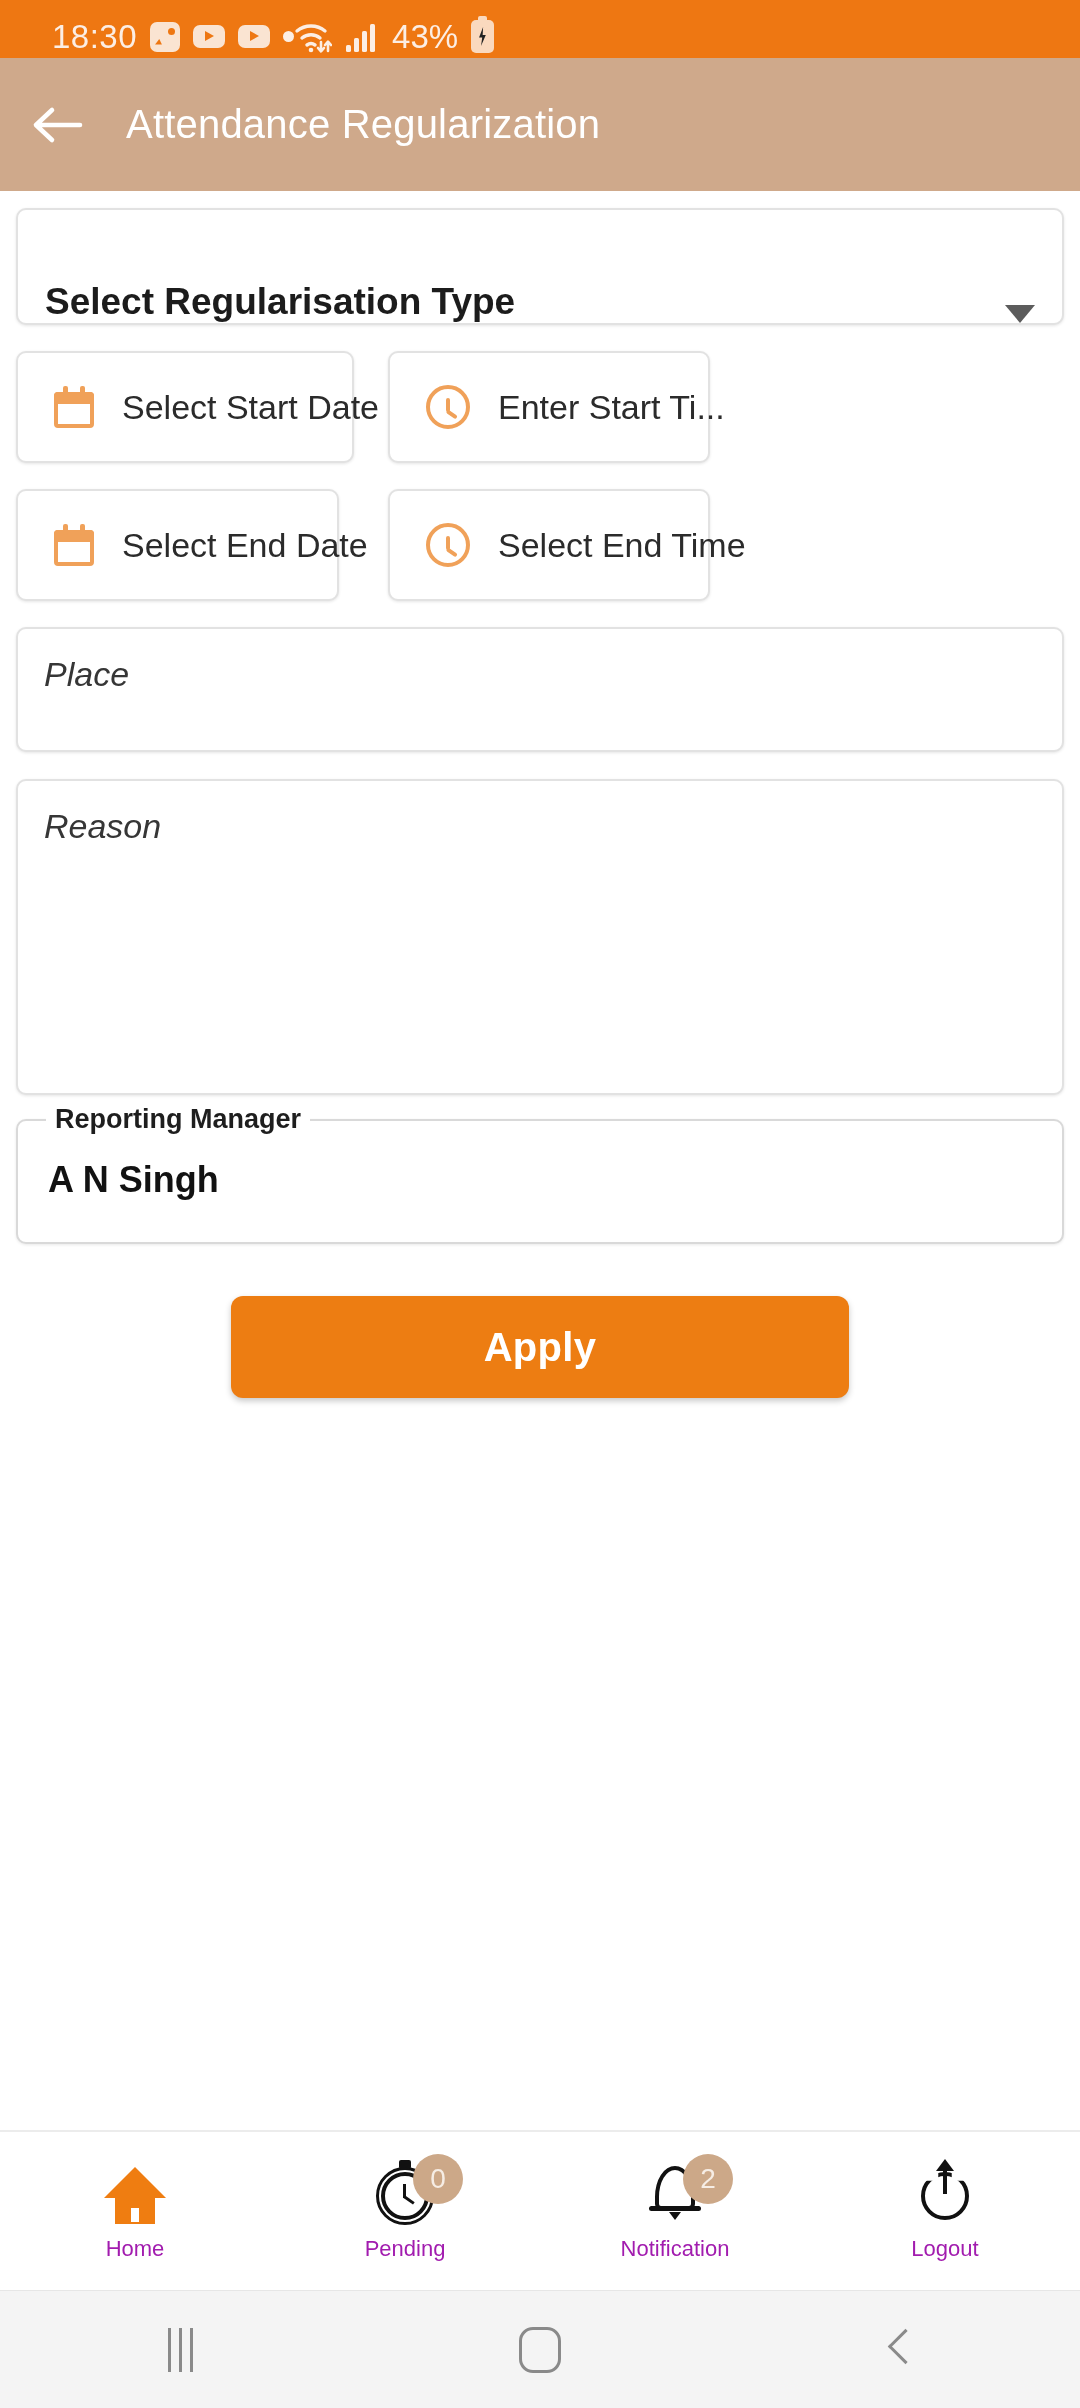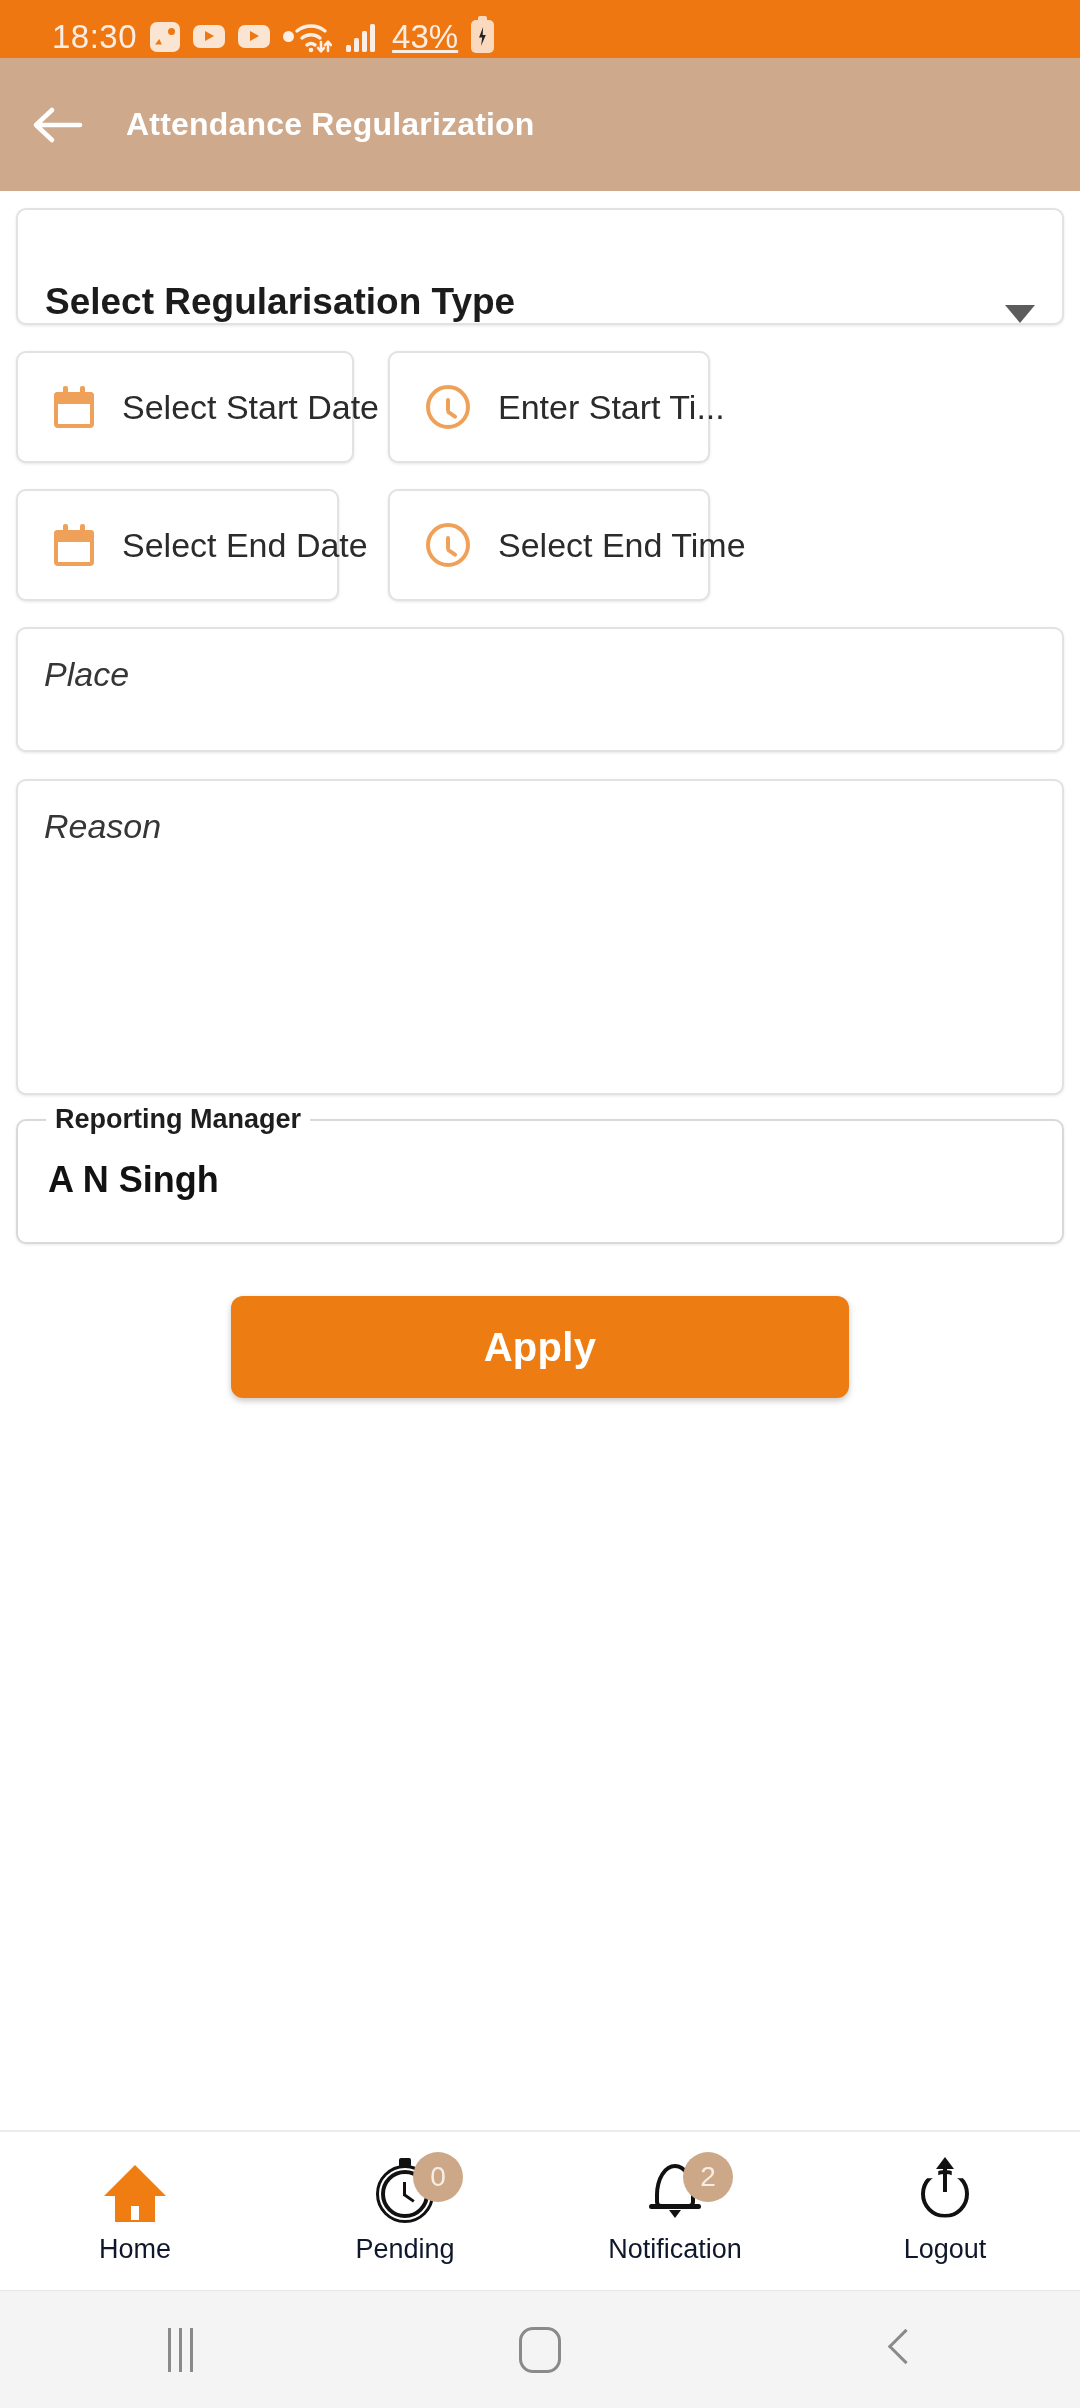--- a/index.html
+++ b/index.html
@@ -35,42 +35,42 @@
   }
   .ico-yt{
     width:32px;height:23px;border-radius:7px;background:#FAE4D2;position:relative;
   }
   .ico-yt::after{
     content:""; position:absolute; left:12px; top:6px;
     border-left:9px solid #EE7712; border-top:5.5px solid transparent; border-bottom:5.5px solid transparent;
   }
   .ico-dot{ width:11px;height:11px;border-radius:50%;background:#FCEEE4; }
 
-  .sb-right{ display:flex; align-items:center; gap:13px;text-decoration:underline; }
+  .sb-right{ display:flex; align-items:center; gap:13px; }
   .sb-pct{ font-size:33px; color:#FCEEE4; letter-spacing:0px; }
   .ico-batt{
     width:23px;height:33px;border-radius:5px;background:#FAD9BE;position:relative;
   }
   .ico-batt::before{
     content:""; position:absolute; left:7px; top:-4px; width:9px;height:5px;
     border-radius:2px 2px 0 0; background:#FAD9BE;
   }
   .ico-batt::after{
     content:"";position:absolute; left:7px; top:7px; width:9px;height:19px;
     background:#222;
     clip-path:polygon(55% 0, 10% 55%, 45% 55%, 32% 100%, 85% 42%, 50% 42%);
   }
 
   
   .appbar{
     height:133px; background:#CFA98B;
     display:flex; align-items:center; padding-left:26px; gap:38px;
   }
   .back-btn{ width:62px;height:62px; display:flex;align-items:center;justify-content:center; cursor:pointer;}
-  .appbar-title{ font-size:32px; font-weight:bold; color:#FFFFFF; letter-spacing:.2px; }
+  .appbar-title{ font-size:40px; font-weight:normal; color:#FFFFFF; letter-spacing:.2px; }
 
   
   .content{ padding:0 16px; }
 
   .card{
     background:#fff; border:2px solid #E2E2E2; border-radius:10px;
   }
   .shadowcard{ box-shadow:0 1px 3px rgba(0,0,0,.10); }
 
   .select-row{
@@ -157,21 +157,21 @@
   .bottomnav{
     position:absolute; left:0; bottom:118px; width:1080px; height:160px;
     background:#fff; border-top:2px solid #ECECEC;
     display:flex; align-items:center;
   }
   .navitem{
     flex:1; display:flex; flex-direction:column; align-items:center; gap:14px;
     cursor:pointer; position:relative;
   }
   .nav-iconwrap{ position:relative; width:76px;height:62px; display:flex;align-items:flex-end;justify-content:center;}
-  .nav-label{ font-size:27px; color:#0f172a; }
+  .nav-label{ font-size:22px; color:#a21caf; }
 
   .ico-home{ width:0;height:0;position:relative; }
   .ico-home .roof{
     position:absolute; left:-31px; top:-55px;
     border-left:31px solid transparent; border-right:31px solid transparent;
     border-bottom:31px solid #EF7D11;
   }
   .ico-home .base{
     position:absolute; left:-20px; top:-25px; width:40px;height:27px; background:#EF7D11;
   }

